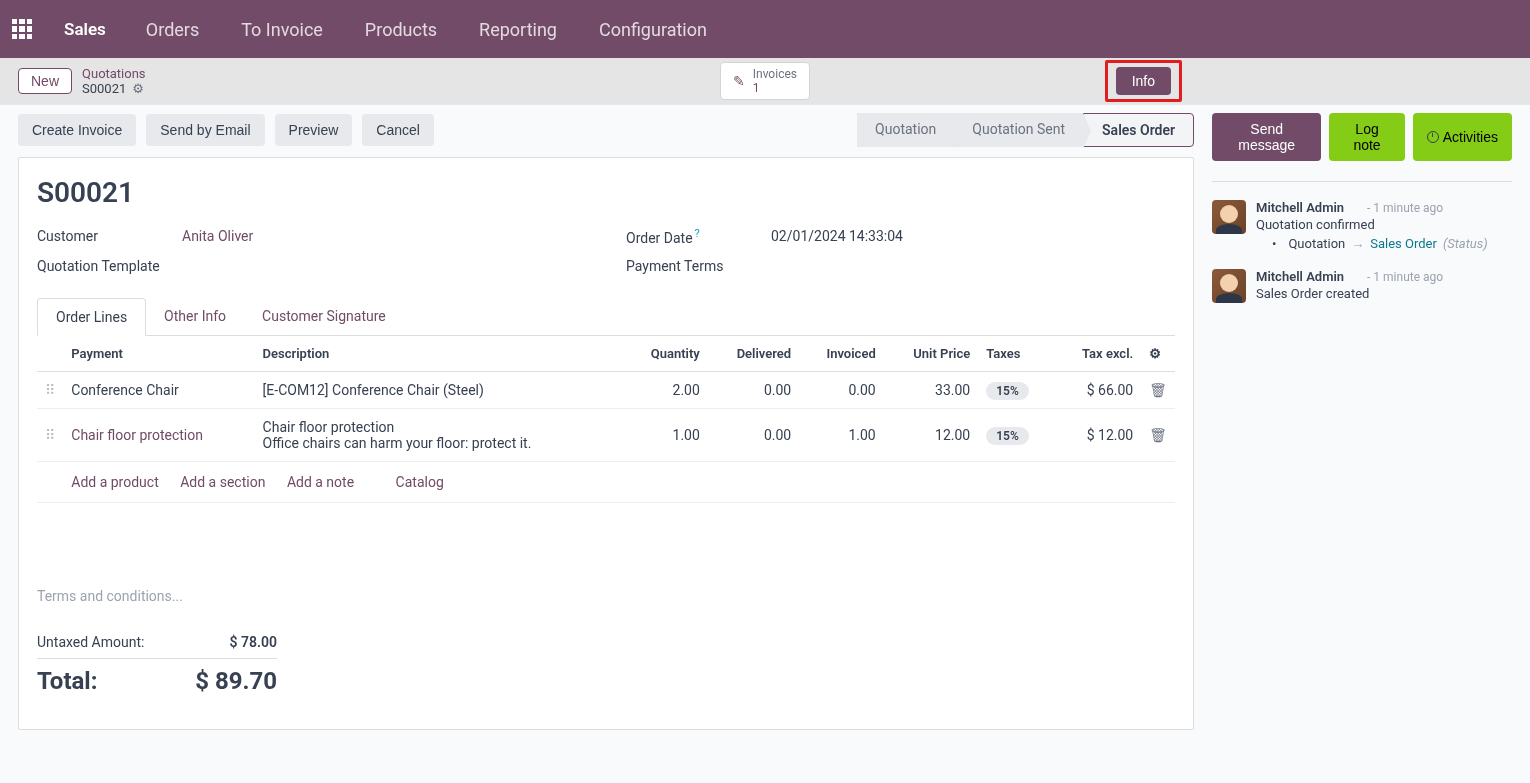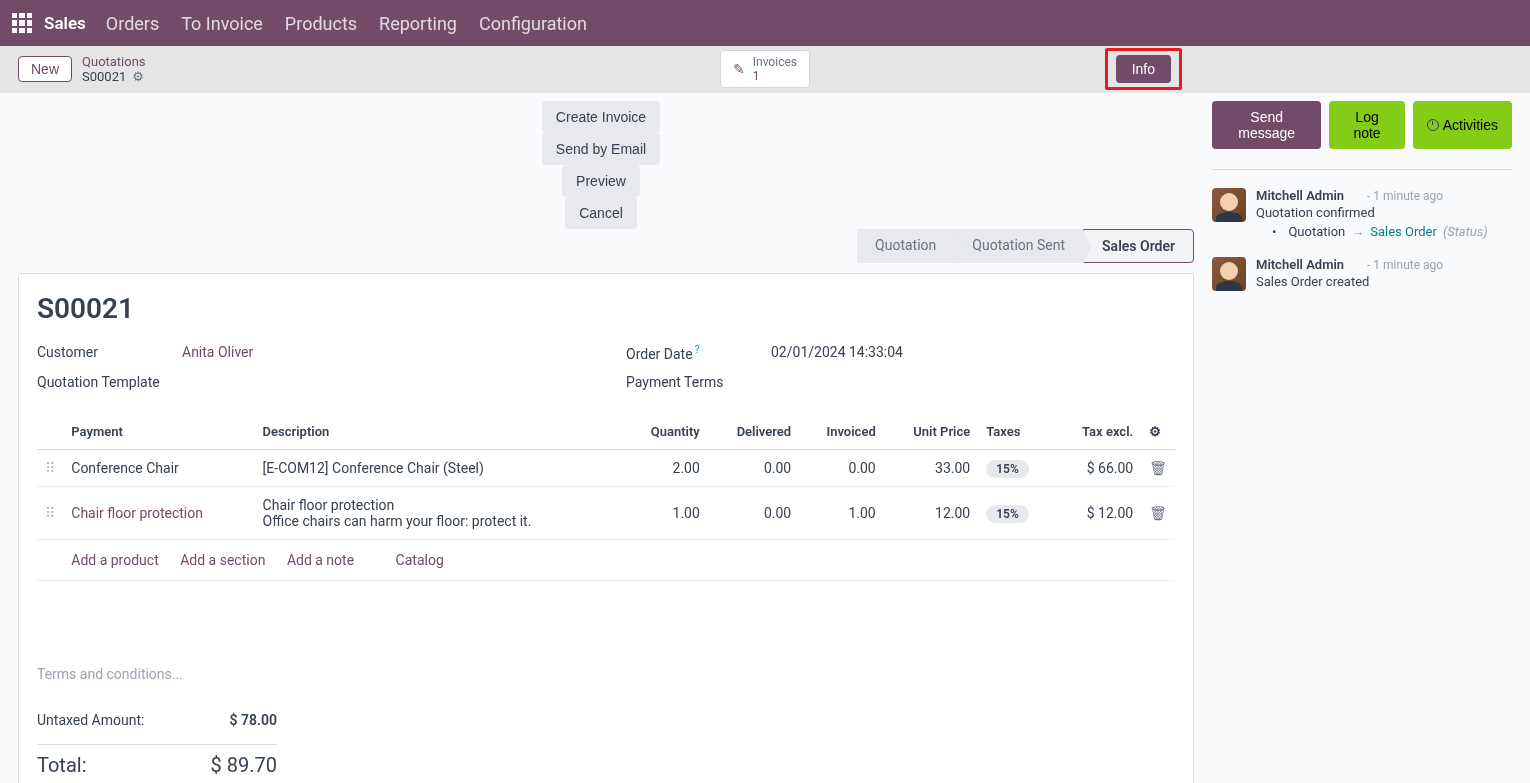--- a/index.html
+++ b/index.html
@@ -1,17 +1,17 @@
 <!DOCTYPE html>
 <html><head>
 <meta charset="utf-8">
 <style>
 * { box-sizing: border-box; margin: 0; padding: 0; }
 body { font-family: -apple-system, BlinkMacSystemFont, "Segoe UI", Roboto, sans-serif; font-size: 14px; color: #374151; background: #f9fafb; }
-.topnav { background: #714B67; color: #fff; height: 46px; display: flex; align-items: center; padding: 0 12px; }
+.topnav { background: #714B67; color: #fff; height: 58px; display: flex; align-items: center; padding: 0 12px; gap: 20px; }
 .topnav .apps-icon { width: 20px; height: 20px; margin-right: 12px; display: grid; grid-template-columns: repeat(3,1fr); grid-template-rows: repeat(3,1fr); gap: 2px; cursor: pointer; }
 .topnav .apps-icon span { background: #fff; }
 .topnav .brand { font-weight: 600; font-size: 17px; margin-right: 20px; }
 .topnav .nav-item { color: #e5d9e0; margin-right: 22px; cursor: pointer; font-size: 18px; text-align: center; }
 
 .subhead { background: #e5e5e5; display: flex; align-items: center; padding: 8px 18px; border-bottom: 1px solid #e5e7eb; position: relative; }
 .btn-new { border: 1px solid #714B67; color: #714B67; background: #fff; padding: 4px 12px; border-radius: 4px; font-size: 14px; cursor: pointer; margin-right: 10px; }
 .breadcrumb { display: flex; flex-direction: column; }
 .breadcrumb .top { color: #714B67; font-size: 13px; cursor: pointer; }
 .breadcrumb .bottom { font-size: 13px; display: flex; align-items: center; gap: 6px; }
@@ -20,21 +20,21 @@
 .stat-btn .icon { color: #714B67; }
 .stat-btn .txt { display: flex; flex-direction: column; font-size: 12px; color: #6b7280; line-height: 1.2; }
 .stat-btn .txt .val { color: #714B67; }
 .info-wrap { position: absolute; right: 348px; border: 3px solid #e11d1d; padding: 4px 8px; border-radius: 2px; }
 .btn-info { background: #714B67; color: #fff; border: none; padding: 6px 16px; border-radius: 4px; font-size: 14px; cursor: pointer; font-weight: 500; }
 
 .main-area { display: flex; padding: 8px 18px; gap: 18px; align-items: flex-start; }
 .form-col { flex: 1; }
 .chat-col { width: 300px; flex-shrink: 0; }
 
-.action-row { display: flex; align-items: center; margin-bottom: 10px; flex-direction: column; }
+.action-row { display: flex; align-items: center; margin-bottom: 10px; }
 .btn-grey { background: #e7e9ed; border: none; padding: 8px 14px; border-radius: 4px; font-size: 14px; cursor: pointer; margin-right: 10px; color: #374151; font-weight: 500; }
 .status-bar { margin-left: auto; display: flex; }
 .status-step { padding: 8px 18px; background: #e7e9ed; color: #6b7280; position: relative; font-size: 14px; }
 .status-step.active { background: #f3f4f6; color: #374151; font-weight: 600; border: 1px solid #714B67; border-radius: 0 4px 4px 0; }
 .status-step:not(:last-child)::after { content:''; position:absolute; right:-8px; top:0; border-top:18px solid transparent; border-bottom:18px solid transparent; border-left:8px solid #e7e9ed; z-index:1; }
 
 .form-sheet { background: #fff; border: 1px solid #ddd; border-radius: 2px; padding: 18px 18px 30px; }
 .record-title { font-size: 28px; font-weight: 600; color: #374151; margin-bottom: 18px; }
 .field-grid { display: grid; grid-template-columns: 1fr 1fr; gap: 12px 40px; margin-bottom: 24px; }
 .field-row { display: flex; align-items: center; }
@@ -54,21 +54,21 @@
 .drag-handle { color: #bbb; cursor: grab; width: 18px; }
 .tax-badge { background: #e7e9ed; padding: 2px 10px; border-radius: 12px; font-size: 12px; font-weight: 600; }
 .trash { color: #6b7280; cursor: pointer; }
 .add-row td { border-bottom: 1px solid #eee; }
 .add-link { color: #714B67; cursor: pointer; margin-right: 18px; font-size: 14px; }
 
 .terms-totals { display: flex; margin-top: 40px; gap: 20px; flex-direction: column; }
 .terms { flex: 1; color: #9ca3af; font-size: 14px; padding: 6px 0; }
 .totals { width: 240px; }
 .total-row { display: flex; justify-content: space-between; padding: 4px 0; font-size: 14px; }
-.total-row.big { font-size: 20px; font-weight: 400; border-top: 1px solid #ddd; padding-top: 8px; margin-top: 12px; }
+.total-row.big { font-size: 24px; font-weight: 700; border-top: 1px solid #ddd; padding-top: 8px; margin-top: 4px; }
 
 .chat-actions { display: flex; gap: 8px; margin-bottom: 20px; }
 .btn-primary { background: #714B67; color: #fff; border: none; padding: 8px 14px; border-radius: 4px; font-size: 14px; cursor: pointer; font-weight: 500; }
 .btn-plain { background: #84cc16; border: none; padding: 8px 14px; border-radius: 4px; font-size: 14px; cursor: pointer; font-weight: 500; display: flex; align-items: center; gap: 4px; }
 .chat-divider { border-top: 1px solid #ddd; margin-bottom: 18px; }
 .msg { display: flex; gap: 10px; margin-bottom: 18px; }
 .avatar { width: 34px; height: 34px; border-radius: 4px; background: linear-gradient(135deg,#8b5a3c 0%,#6b4226 100%); flex-shrink:0; position:relative; overflow:hidden; }
 .avatar::before { content:''; position:absolute; width:18px; height:18px; background:#f4d1ae; border-radius:50%; top:5px; left:8px; }
 .avatar::after { content:''; position:absolute; width:26px; height:12px; background:#2d3748; border-radius:50% 50% 0 0; bottom:-2px; left:4px; }
 .msg-body { flex: 1; font-size: 13px; }
@@ -159,20 +159,25 @@
         <div class="field-row">
           <div class="field-label">Quotation Template</div>
           <div class="field-value"></div>
         </div>
         <div class="field-row">
           <div class="field-label">Payment Terms</div>
           <div class="field-value"></div>
         </div>
       </div>
 
+      <div class="tabs">
+        <div class="tab active">Order Lines</div>
+        <div class="tab">Other Info</div>
+        <div class="tab">Customer Signature</div>
+      </div>
 
       <table class="lines">
         <thead>
           <tr>
             <th style="width:24px"></th>
             <th>Payment</th>
             <th>Description</th>
             <th class="num">Quantity</th>
             <th class="num">Delivered</th>
             <th class="num">Invoiced</th>

